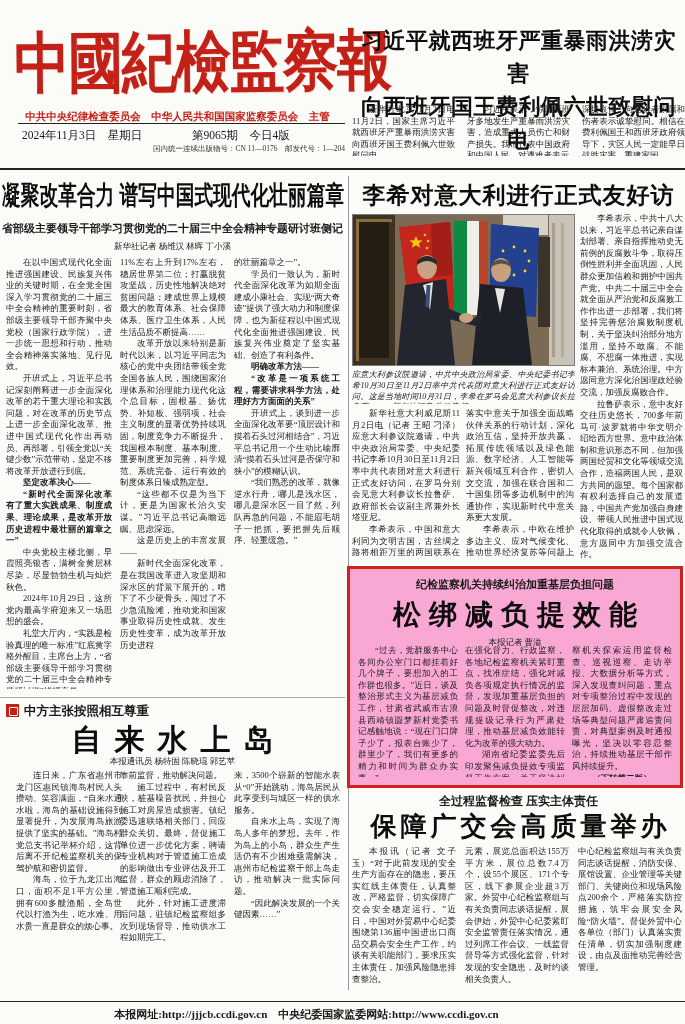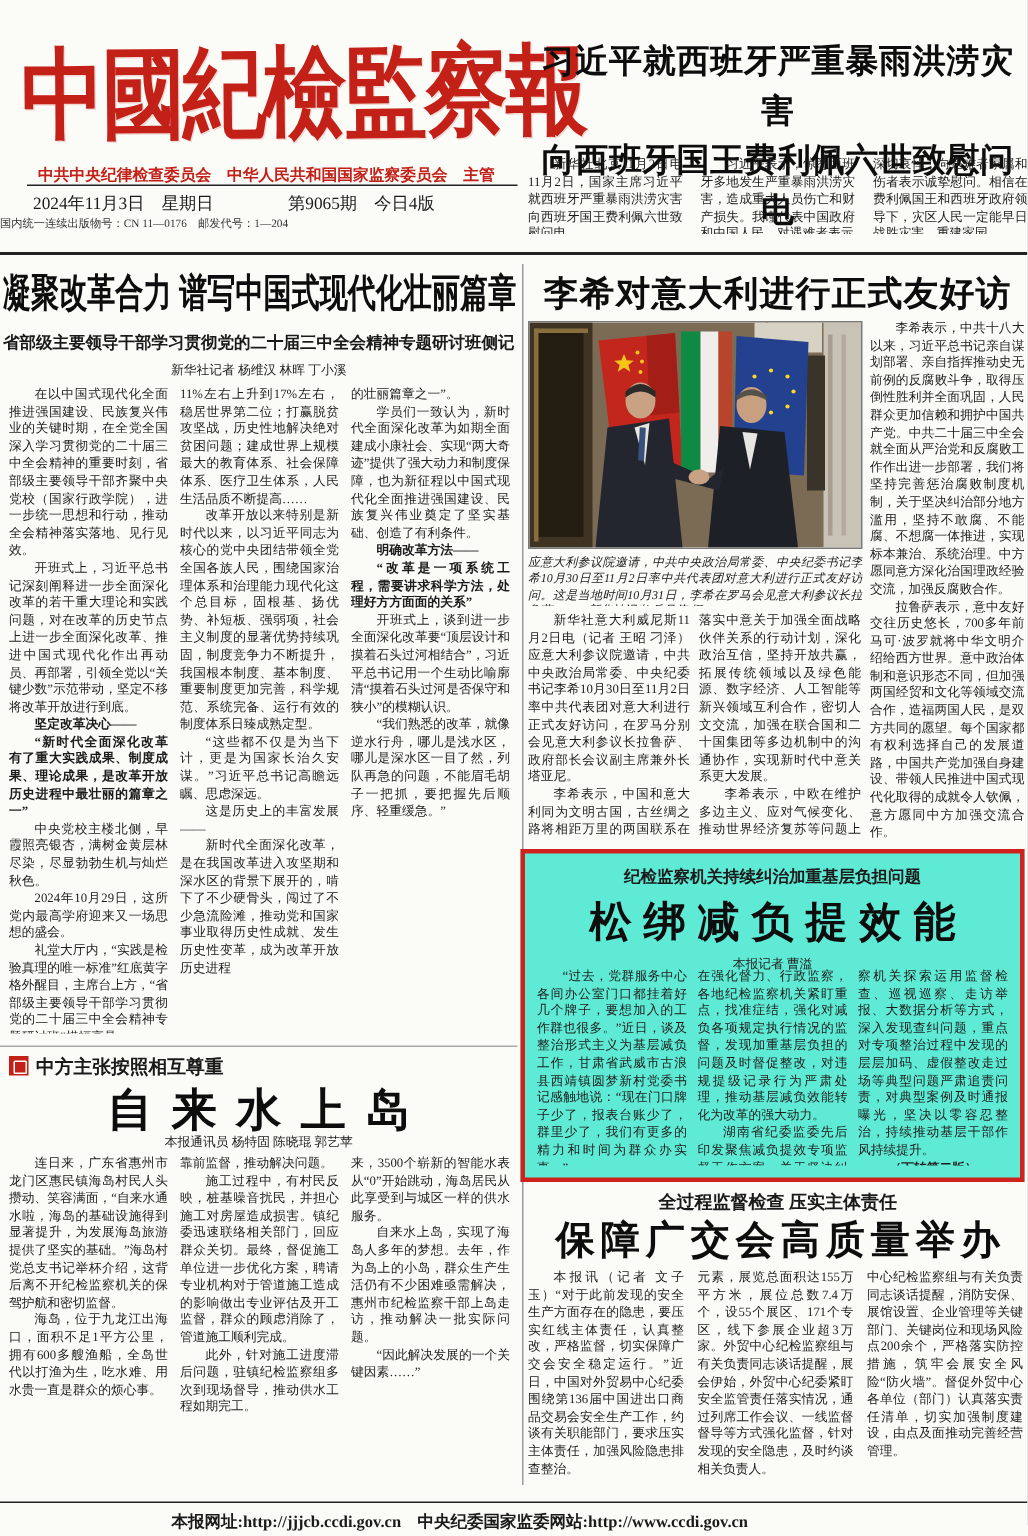--- a/index.html
+++ b/index.html
@@ -7,40 +7,40 @@
         font-family:"Liberation Serif",serif;color:#1a1a1a;overflow:hidden;}
   .abs{position:absolute;}
   .rule{background:#222;}
   .vrule{background:#999;}
   
   .mast-title{font-family:"DejaVu Serif",serif;font-weight:900;color:#c32017;
               font-size:66px;line-height:1;white-space:nowrap;transform:scaleX(0.84) rotate(-0.5deg);
               transform-origin:0 0;letter-spacing:-2px;text-shadow:1px 1px 0 #d6574d33;}
   .mast-sup{color:#c32017;font-weight:700;font-size:10.5px;text-align:center;white-space:nowrap;}
   .mast-date{font-size:11.5px;white-space:nowrap;}
-  .mast-pub{font-size:7.5px;text-align:left;color:#333;}
+  .mast-pub{font-size:7.5px;text-align:right;color:#333;}
   
   .h-sans{font-family:"Liberation Sans",sans-serif;font-weight:900;color:#0d0d0d;}
   .squeeze{white-space:nowrap;font-size:26px;transform:scaleX(0.72);transform-origin:0 50%;}
   .top-head{font-size:22px;line-height:33px;text-align:center;letter-spacing:0.5px;}
   .lixi-head{font-size:23px;text-align:center;letter-spacing:1px;}
   .sub-title{font-size:11px;font-weight:700;text-align:center;white-space:nowrap;}
   .byline{font-size:8.5px;text-align:center;color:#222;}
   .kicker{font-size:11px;font-weight:700;text-align:center;}
   .water-head{font-size:30px;letter-spacing:13px;text-align:center;text-indent:13px;}
   .box-head{font-size:28px;letter-spacing:8px;text-align:center;text-indent:8px;}
   .canton-head{font-size:26px;letter-spacing:4px;text-align:center;text-indent:4px;}
   
   .col{overflow:hidden;text-align:justify;font-size:8.5px;line-height:11.6px;color:#1c1c1c;}
   .col p{margin:0;text-indent:2em;}
   .col p.ni{text-indent:0;}
   .col p.b{font-weight:700;}
   .col p.c{text-indent:0;text-align:center;font-weight:700;}
   .caption{font-style:italic;font-size:8px;line-height:10.8px;text-align:justify;overflow:hidden;}
-  .redbox{border:3px solid #cf221c;background:#5eead4;}
+  .redbox{border:3px solid #cf221c;background:#f9a8d4;}
   .kicker-icon{display:inline-block;width:13px;height:13px;background:#c32017;vertical-align:-2px;
                margin-right:5px;position:relative;}
   .kicker-icon:after{content:"";position:absolute;left:3px;top:3px;width:7px;height:7px;
                border:1px solid #fff;border-radius:1px;}
   .kick-left{font-size:12.5px;font-weight:700;}
   .footer-line{font-size:11px;font-weight:700;text-align:center;}
   .photo{border:1px solid #7a7a7a;box-sizing:border-box;}
 </style>
 </head>
 <body>
@@ -102,21 +102,21 @@
       <p>开班式上，谈到进一步全面深化改革要“顶层设计和摸着石头过河相结合”，习近平总书记用一个生动比喻廓清“摸着石头过河是否保守和狭小”的模糊认识。</p>
       <p>“我们熟悉的改革，就像逆水行舟，哪儿是浅水区，哪儿是深水区一目了然，列队再急的问题，不能眉毛胡子一把抓，要把握先后顺序、轻重缓急。”</p>
     </div>
 
   <div class="abs rule" style="left:0;top:697px;width:345px;height:1px;background:#aaa;"></div>
   <div class="abs kick-left" style="left:6px;top:703px;width:340px;">
     <span class="kicker-icon"></span><span>中方主张按照相互尊重</span>
   </div>
   <div class="abs h-sans water-head" style="left:0;top:720px;width:345px;">自来水上岛</div>
   <div class="abs byline" style="left:0;top:756px;width:345px;">本报通讯员 杨特固 陈晓琨 郭艺苹</div>
-  <div class="abs col" style="left:6px;top:770px;width:106px;height:220px;">
+  <div class="abs col" style="left:16px;top:770px;width:106px;height:220px;">
       <p>连日来，广东省惠州市龙门区惠民镇海岛村民人头攒动、笑容满面，“自来水通水啦，海岛的基础设施得到显著提升，为发展海岛旅游提供了坚实的基础。”海岛村党总支书记举杯介绍，这背后离不开纪检监察机关的保驾护航和密切监督。</p>
       <p>海岛，位于九龙江出海口，面积不足1平方公里，拥有600多艘渔船，全岛世代以打渔为生，吃水难、用水贵一直是群众的烦心事。</p>
     </div>
   <div class="abs col" style="left:120px;top:770px;width:106px;height:220px;">
       <p class="ni">靠前监督，推动解决问题。</p>
       <p>施工过程中，有村民反映，桩基噪音扰民，并担心施工对房屋造成损害。镇纪委迅速联络相关部门，回应群众关切。最终，督促施工单位进一步优化方案，聘请专业机构对于管道施工造成的影响做出专业评估及开工监督，群众的顾虑消除了，管道施工顺利完成。</p>
       <p>此外，针对施工进度滞后问题，驻镇纪检监察组多次到现场督导，推动供水工程如期完工。</p>
     </div>
   <div class="abs col" style="left:234px;top:770px;width:106px;height:220px;">
       <p class="ni">来，3500个崭新的智能水表从“0”开始跳动，海岛居民从此享受到与城区一样的供水服务。</p>

